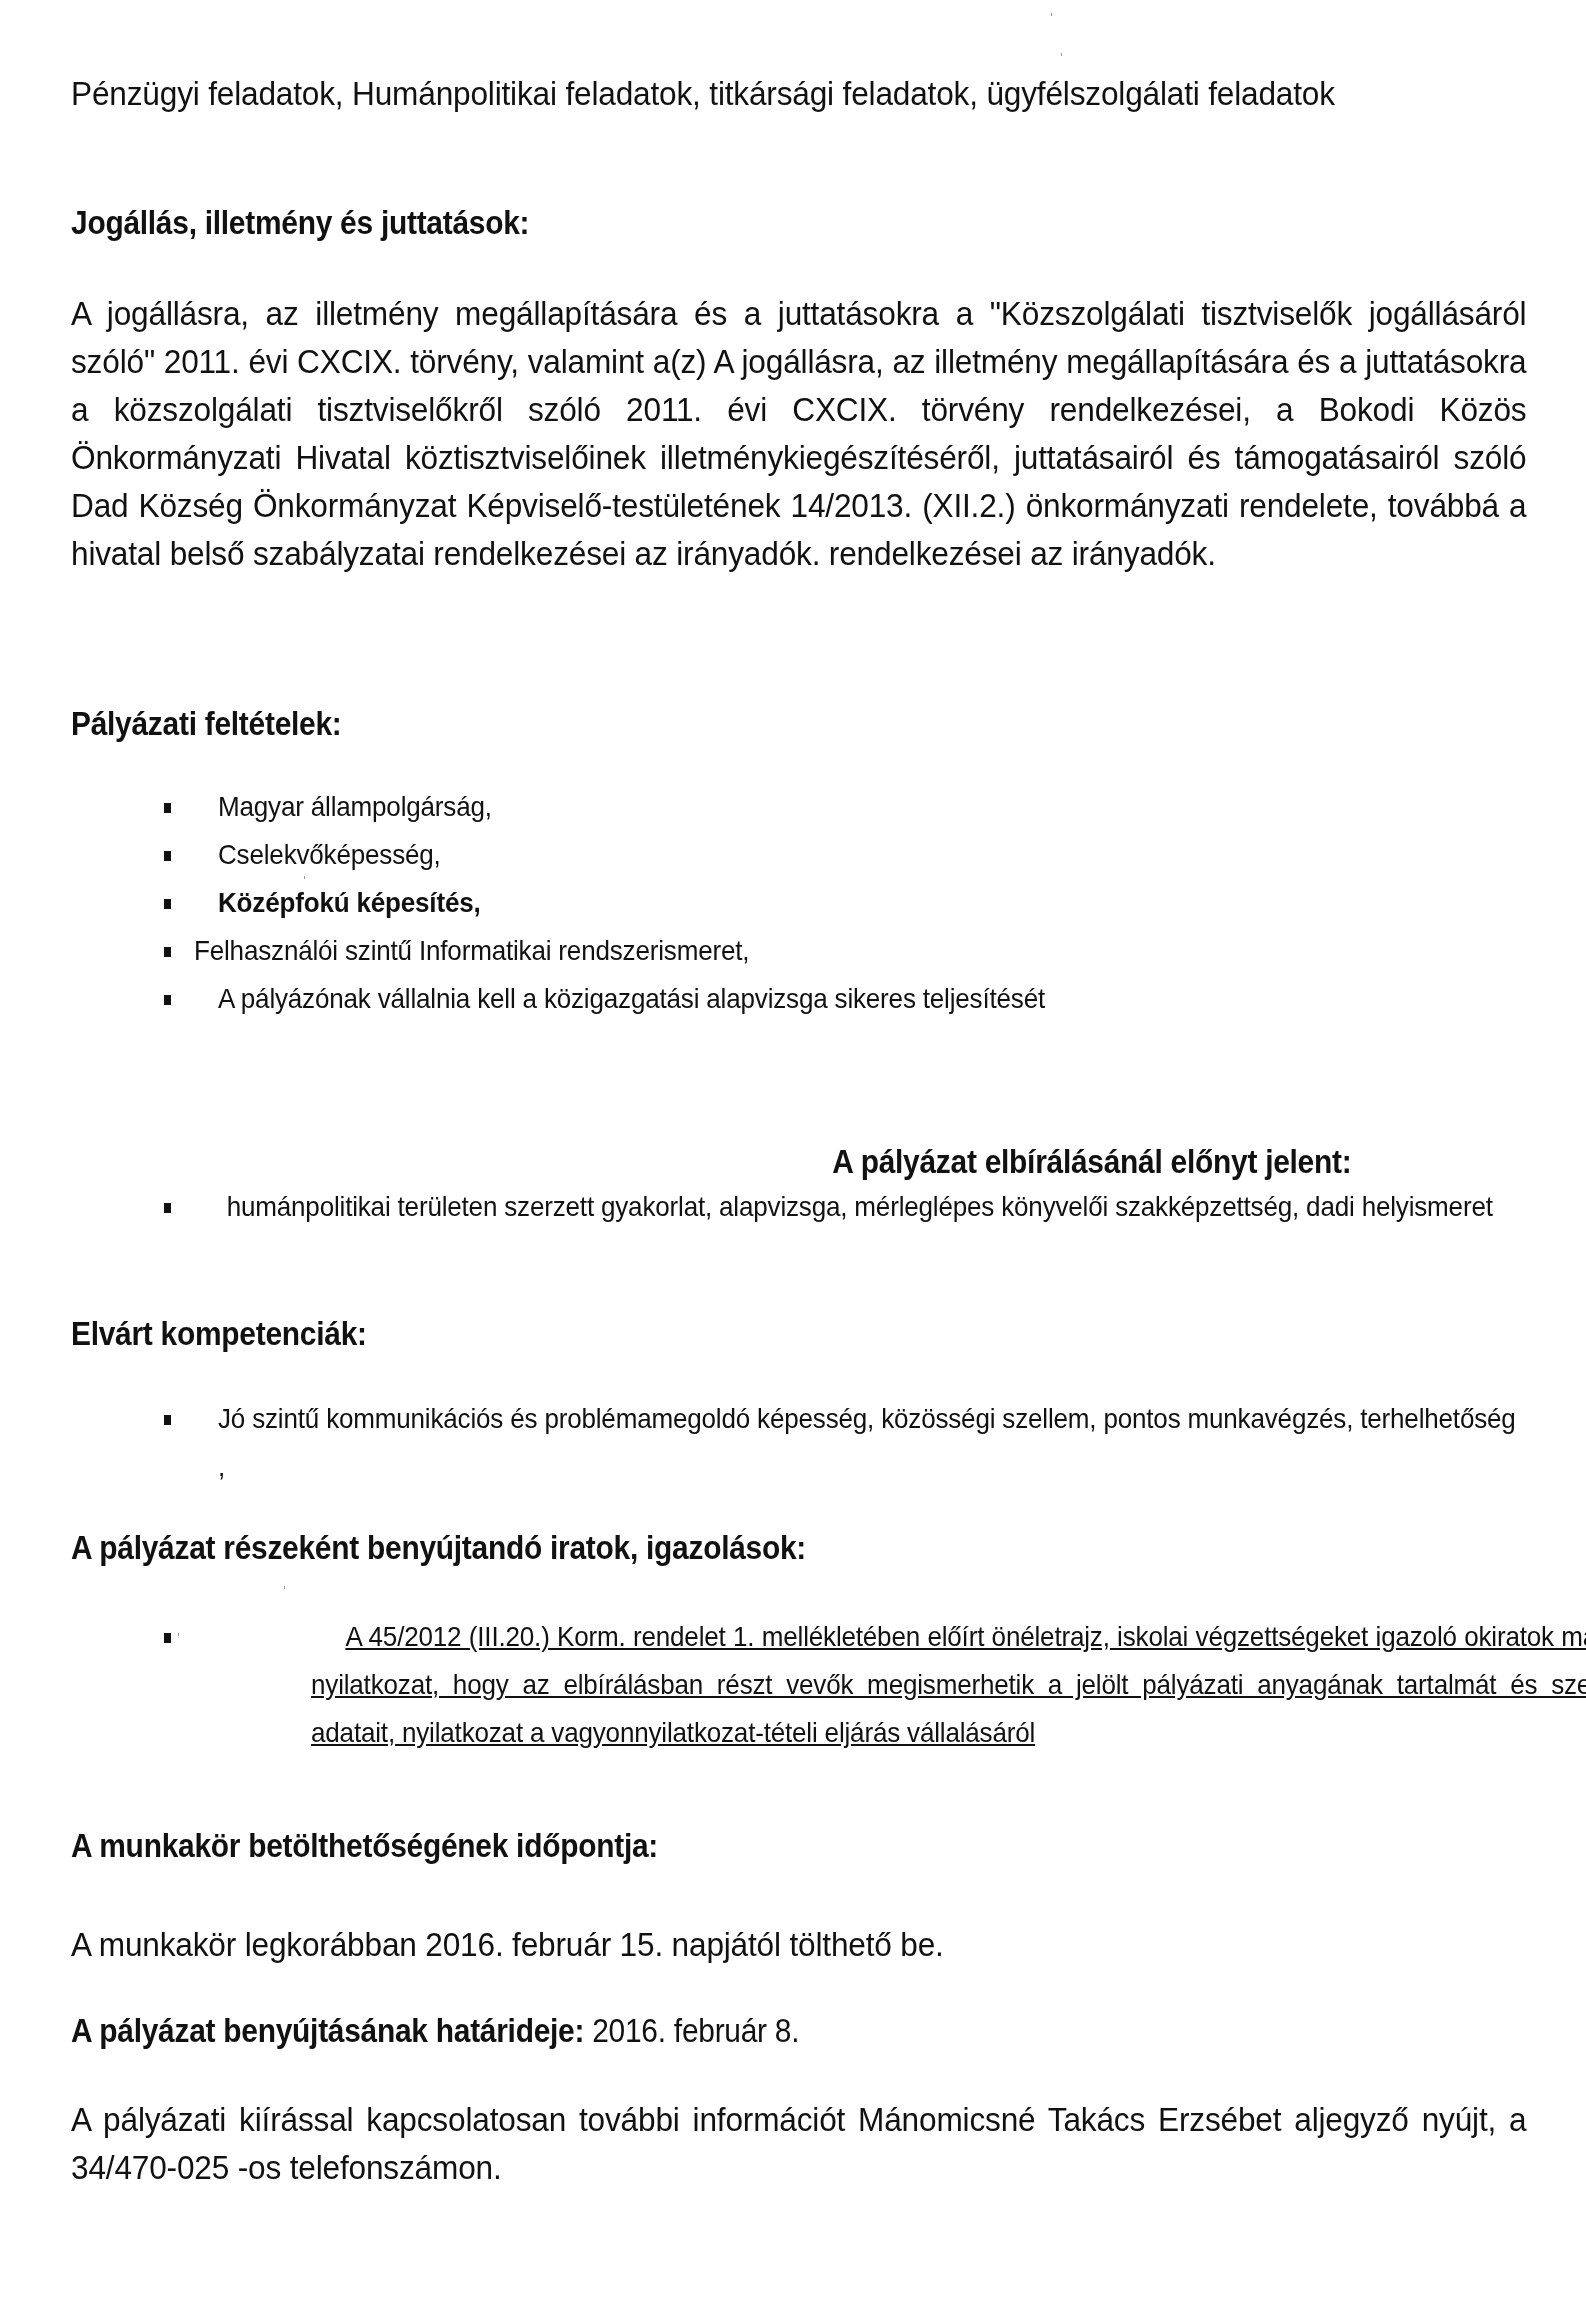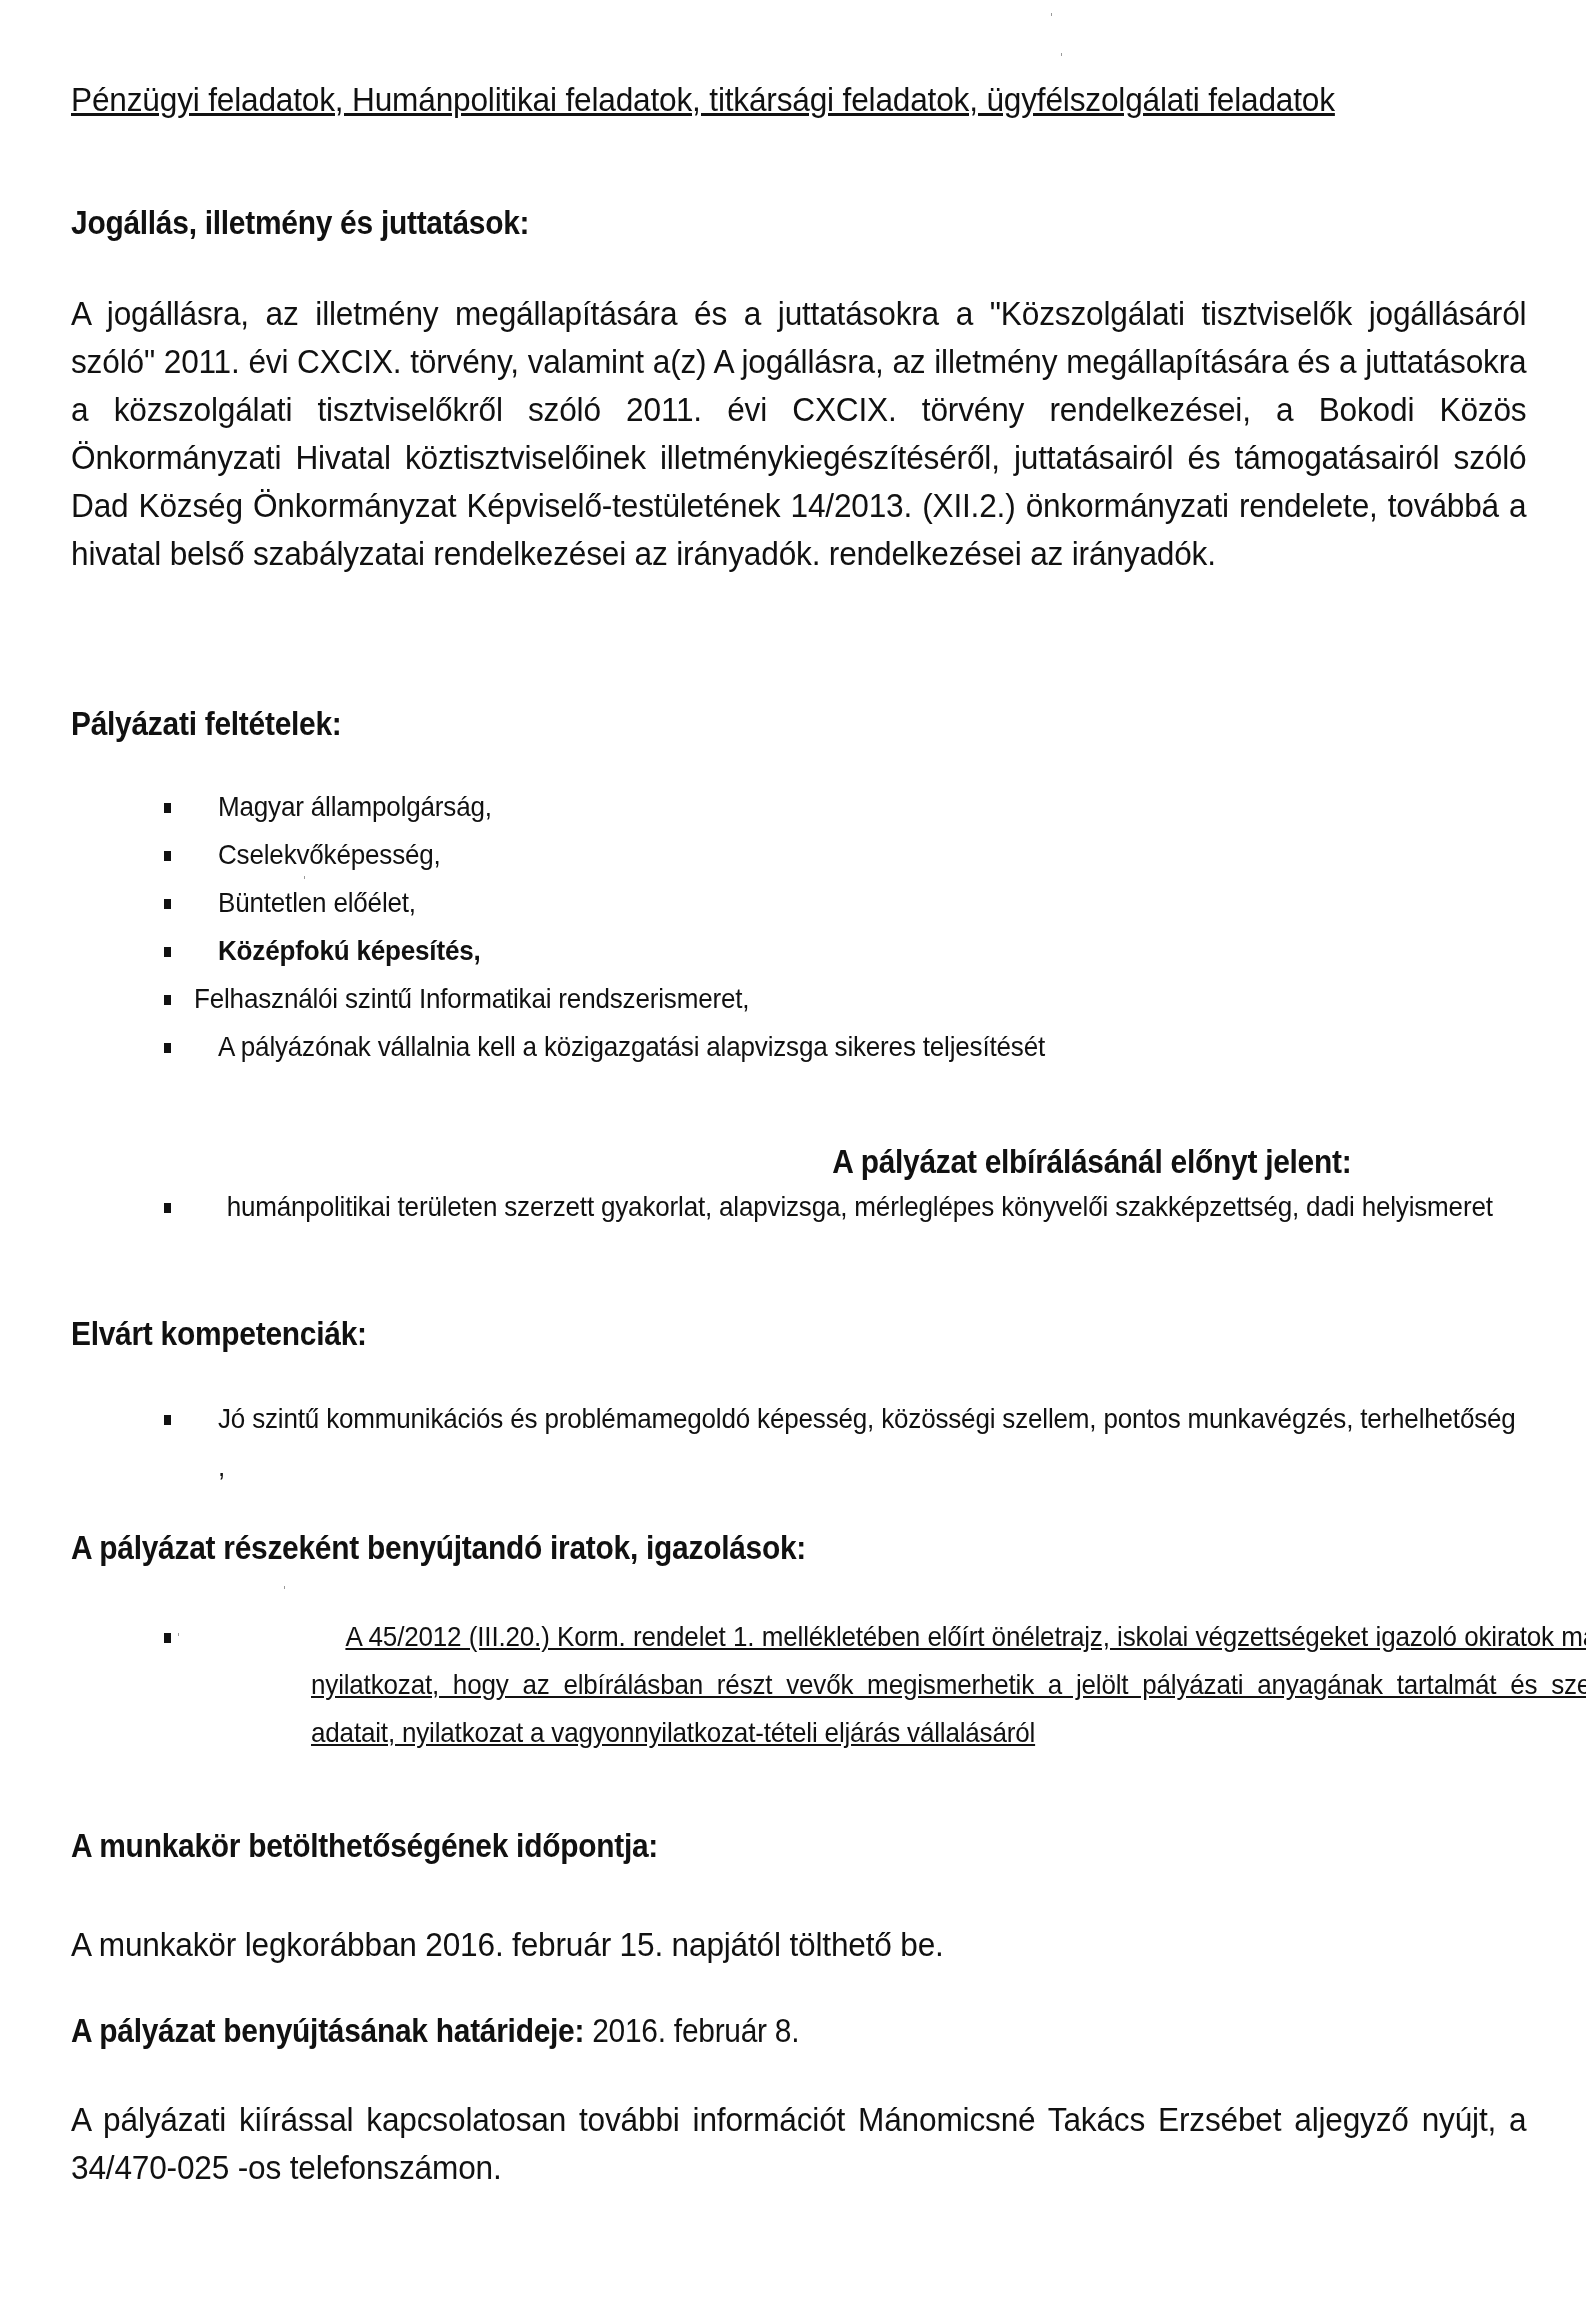--- a/index.html
+++ b/index.html
@@ -37,21 +37,21 @@
     width: 1407px; text-align: left; letter-spacing: -0.2px;
   }
   .li-text.just > span { text-align: justify; }
   .speck { position: absolute; background: #999; width: 1.3px; height: 2.6px; }
 </style>
 </head>
 <body>
 
 <div class="page">
 
-  <div class="block" style="top:75px;text-decoration:underline;">
+  <div class="block" style="top:69px;">
     <p class="p">Pénzügyi feladatok, Humánpolitikai feladatok, titkársági feladatok, ügyfélszolgálati feladatok</p>
   </div>
 
   <div class="block" style="top:198px;">
     <h2 class="h">Jogállás, illetmény és juttatások:</h2>
   </div>
   <div class="block" style="top:289px;">
     <p class="p">A jogállásra, az illetmény megállapítására és a juttatásokra a "Közszolgálati tisztviselők jogállásáról szóló" 2011. évi CXCIX. törvény, valamint a(z) A jogállásra, az illetmény megállapítására és a juttatásokra a közszolgálati tisztviselőkről szóló 2011. évi CXCIX. törvény rendelkezései, a Bokodi Közös Önkormányzati Hivatal köztisztviselőinek illetménykiegészítéséről, juttatásairól és támogatásairól szóló Dad Község Önkormányzat Képviselő-testületének 14/2013. (XII.2.) önkormányzati rendelete, továbbá a hivatal belső szabályzatai rendelkezései az irányadók. rendelkezései az irányadók.</p>
   </div>
 
@@ -63,26 +63,20 @@
       <li style="margin-left:93px;">
         <span class="bullet"></span>
         <span class="li-text" style="margin-left:54px;">
             <span>Magyar állampolgárság,</span>
           </span>
       </li>
       <li style="margin-left:93px;">
         <span class="bullet"></span>
         <span class="li-text" style="margin-left:54px;">
             <span>Cselekvőképesség,</span>
-          </span>
-      </li>
-      <li style="margin-left:93px;">
-        <span class="bullet"></span>
-        <span class="li-text" style="margin-left:54px;">
-            <span>Büntetlen előélet,</span>
           </span>
       </li>
       <li style="margin-left:93px;font-weight:bold;">
         <span class="bullet"></span>
         <span class="li-text" style="margin-left:54px;">
             <span>Középfokú képesítés,</span>
           </span>
       </li>
       <li style="margin-left:93px;">
         <span class="bullet"></span>

